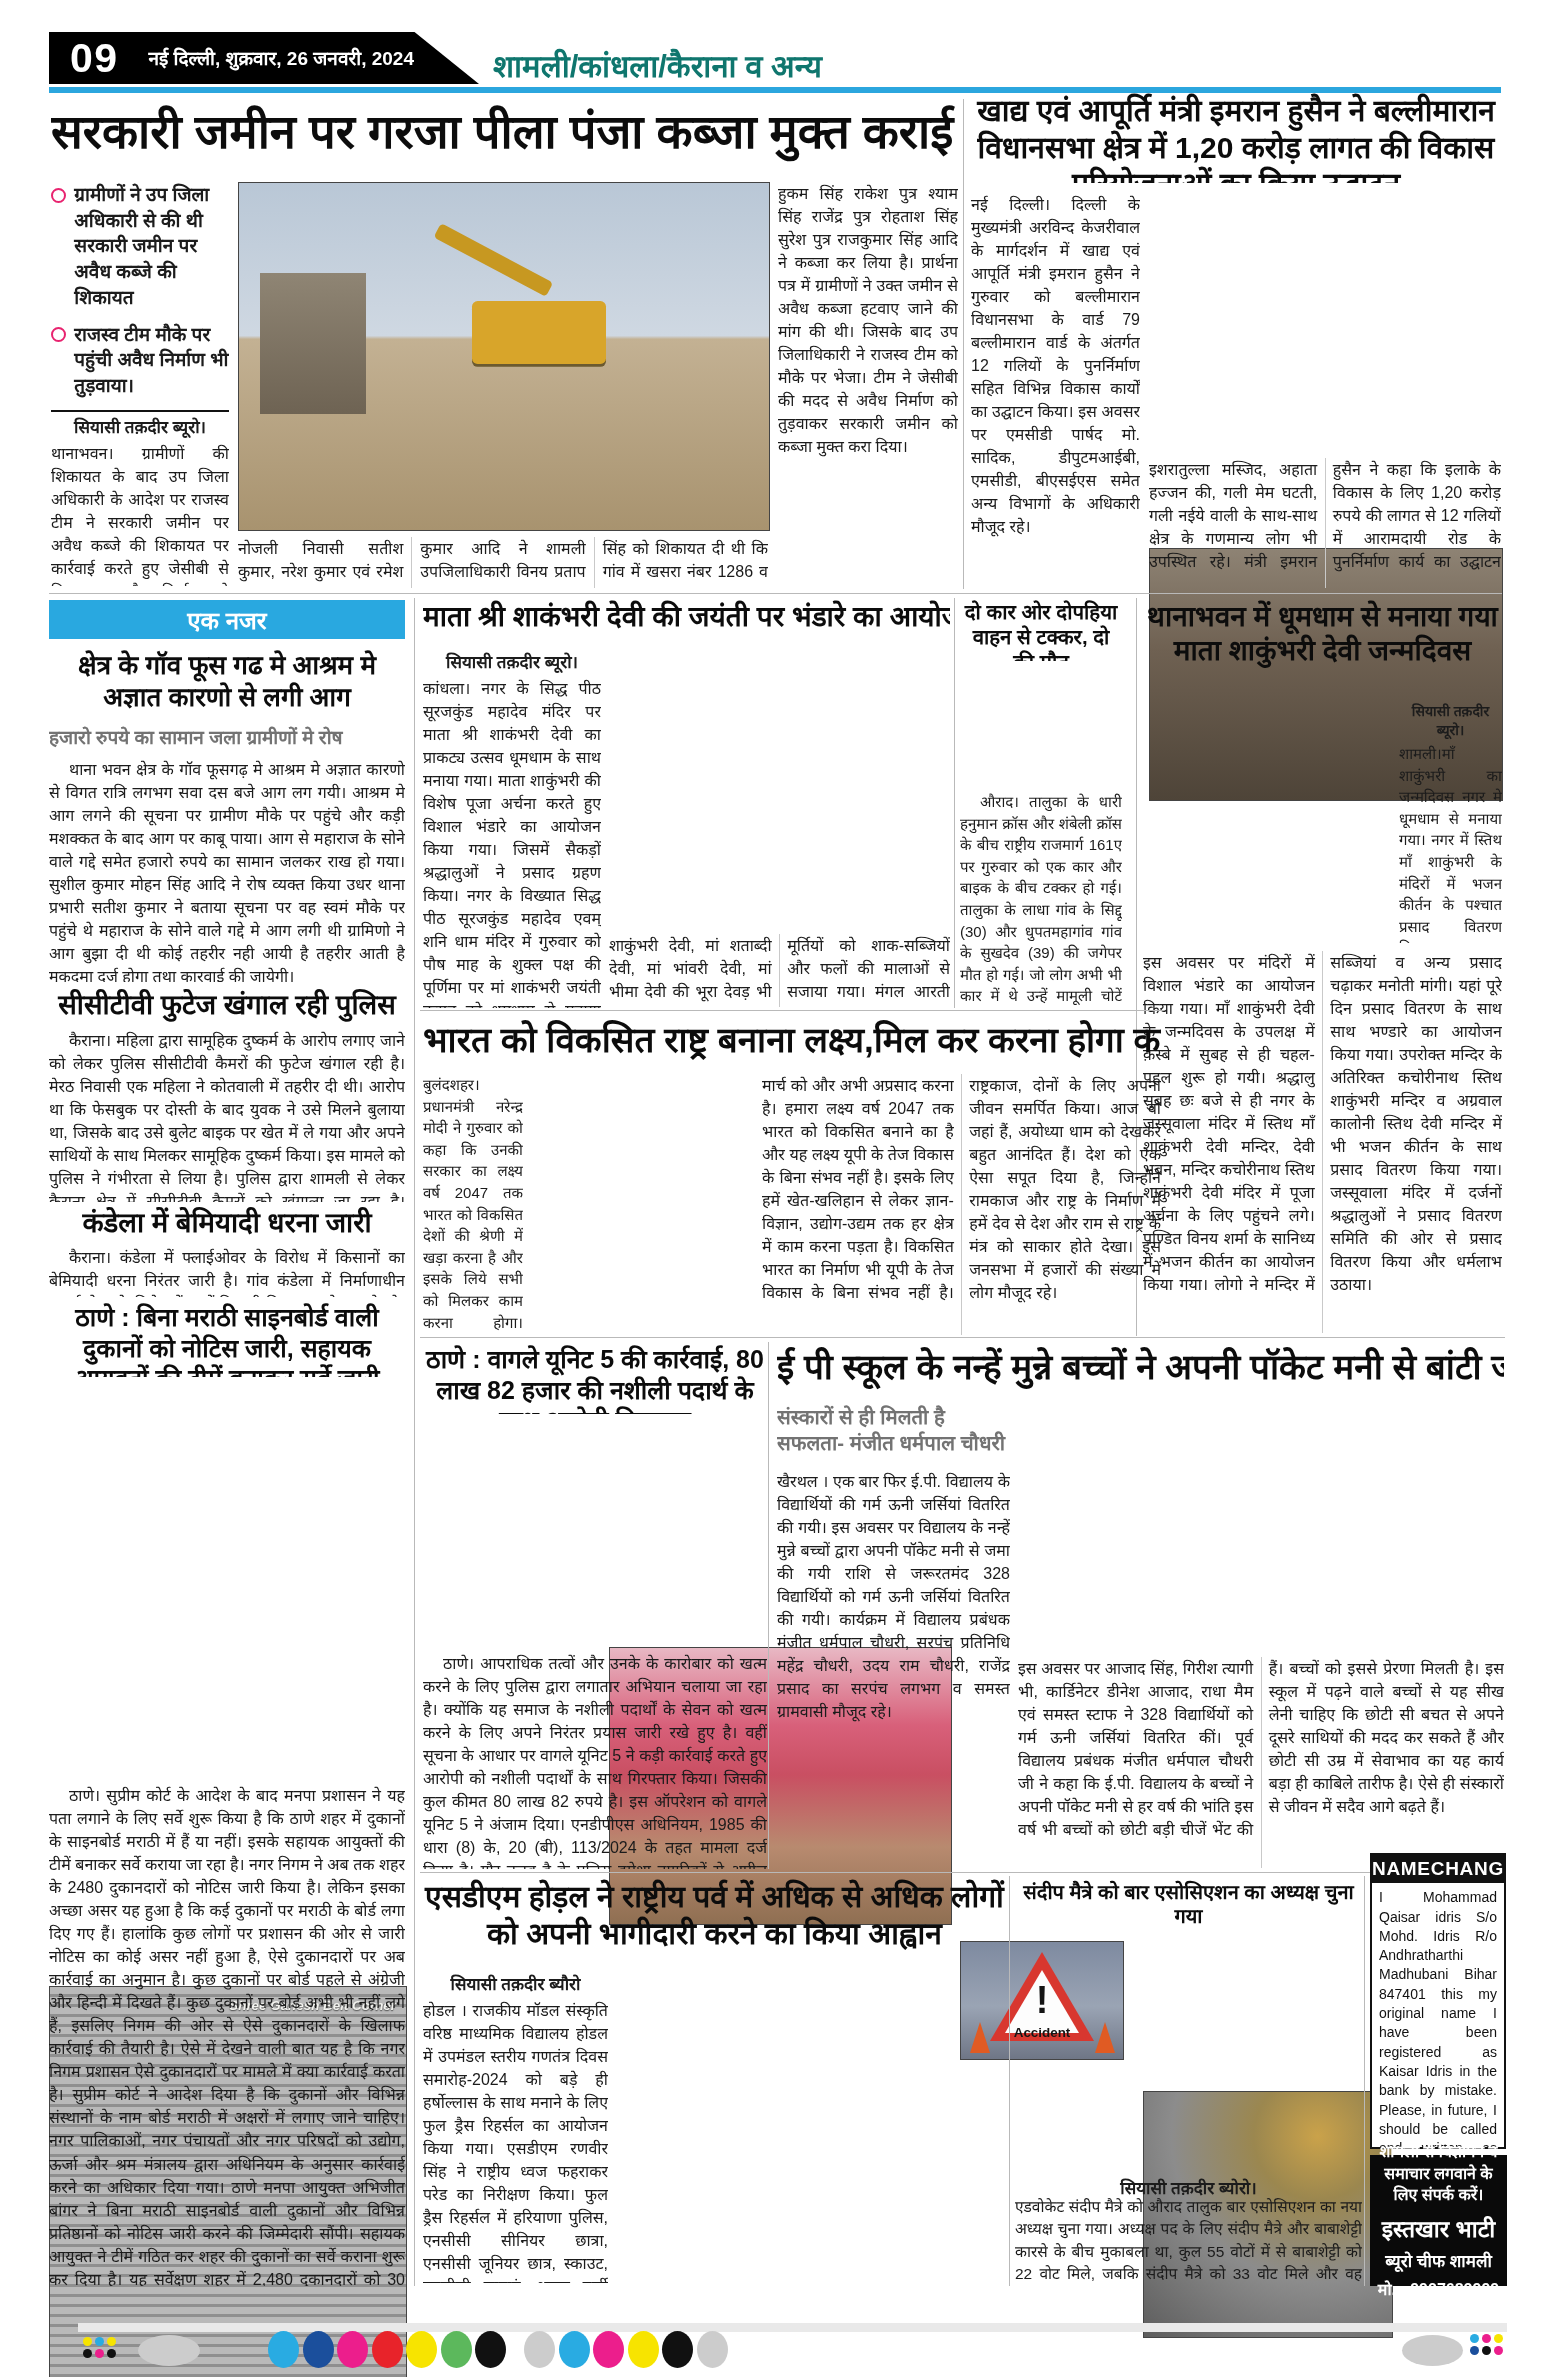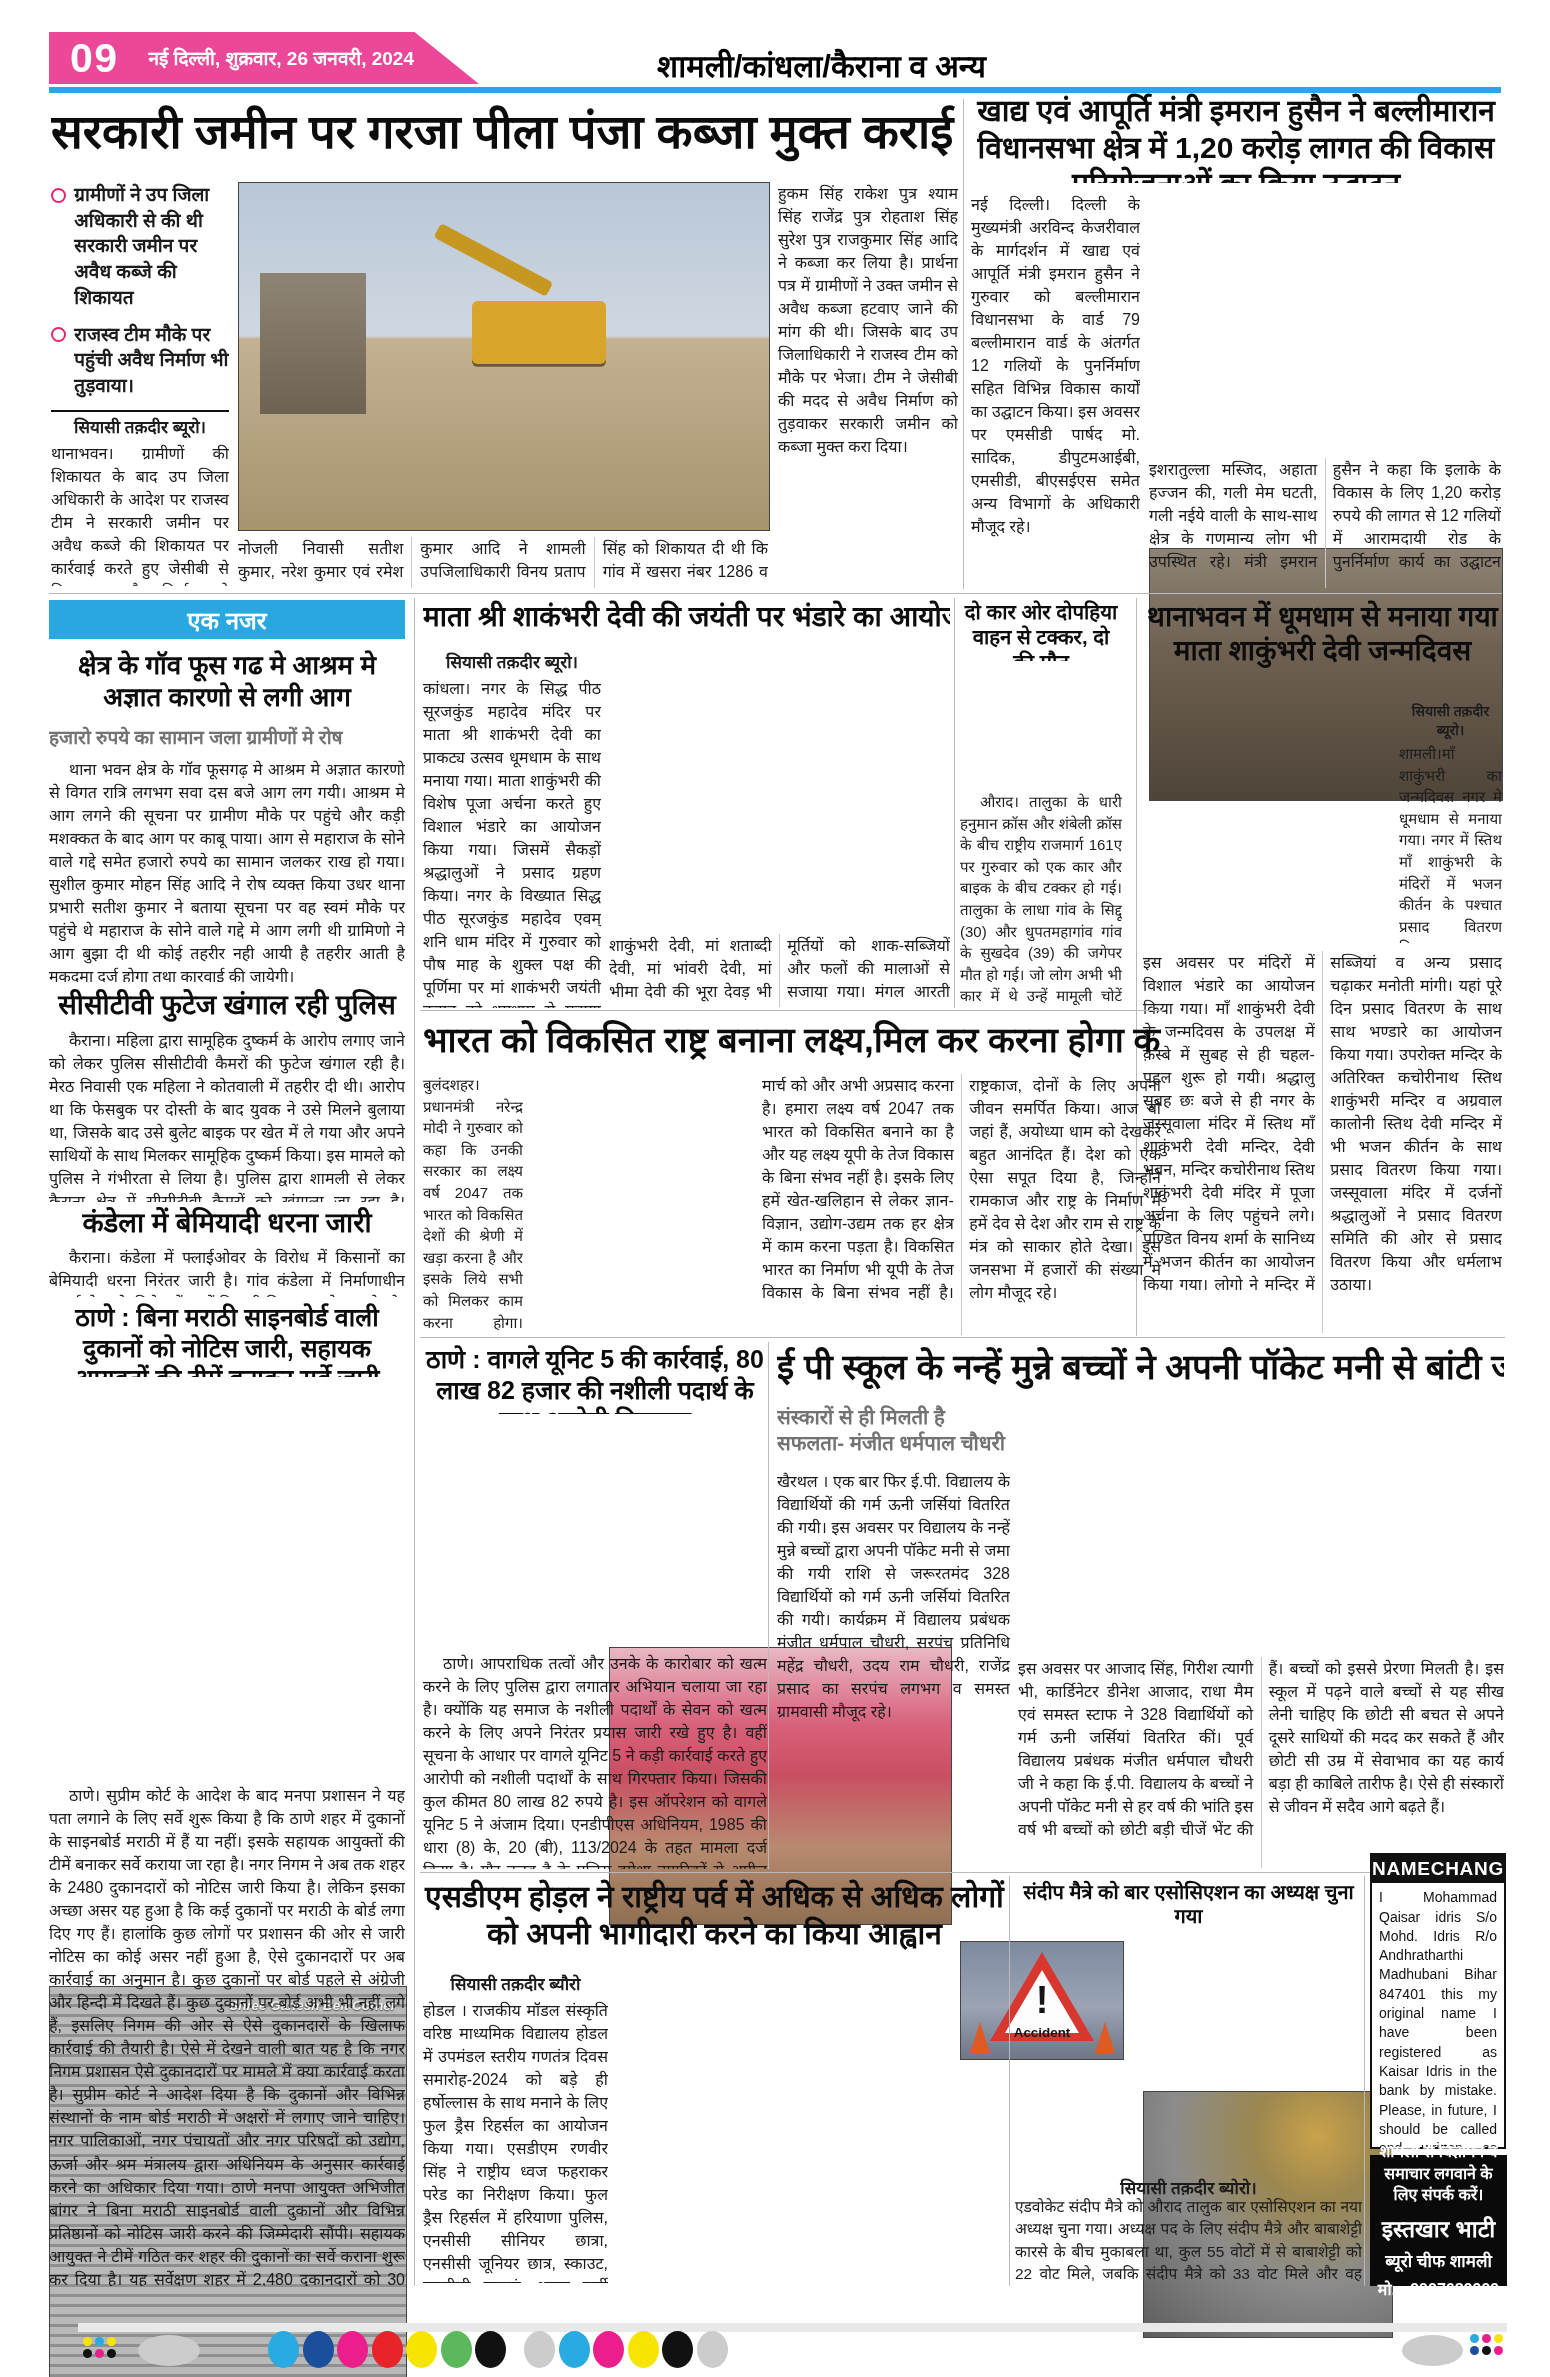--- a/index.html
+++ b/index.html
@@ -1,25 +1,25 @@
 <!DOCTYPE html>
 <html lang="hi" style="font-size:11.3px"><head>
 <meta charset="utf-8">
 <style>
   html,body{margin:0;padding:0;background:#9e9e9e;}
   .page{position:relative;width:1550px;height:2377px;background:#ffffff;margin:0 auto;overflow:hidden;
         font-family:"Liberation Sans","DejaVu Sans",sans-serif;color:#1c1c1c;}
   .abs{position:absolute;}
   
-  .banner{background:#ec4899;color:#fff;display:flex;align-items:center;}
+  .banner{background:#000000;color:#fff;display:flex;align-items:center;}
   .banner.left{clip-path:polygon(0 0,85% 0,100% 100%,0 100%);}
   .banner.right{clip-path:polygon(15% 0,100% 0,100% 100%,0 100%);justify-content:center;}
   .pageno{font-size:41px;font-weight:800;margin-left:21px;letter-spacing:1.4px;}
   .dateline{font-size:19px;font-weight:700;margin-left:30px;}
-  .section-title{color:#000000;font-size:31px;font-weight:800;text-align:right;white-space:nowrap;}
+  .section-title{color:#0f766e;font-size:31px;font-weight:800;text-align:left;white-space:nowrap;}
   .masthead{font-size:32px;font-weight:800;}
   .bluebar{background:#2ba6de;}
   
   .headline{font-weight:800;color:#0c0c0c;text-align:center;line-height:1.22;overflow:hidden;}
   .nowrap{white-space:nowrap;}
   .subhead{font-weight:800;color:#737373;text-align:left;line-height:1.25;overflow:hidden;}
   .byline{font-weight:700;text-align:center;font-size:17px;margin:2.8px 0 4.2px 0;}
   .body-text{font-size:16px;line-height:1.44;text-align:justify;color:#1b1b1b;overflow:hidden;}
   .cols2{column-count:2;column-gap:15.5px;column-rule:0.7px solid #c9c9c9;}
   .cols3{column-count:3;column-gap:17px;column-rule:0.7px solid #c9c9c9;}

